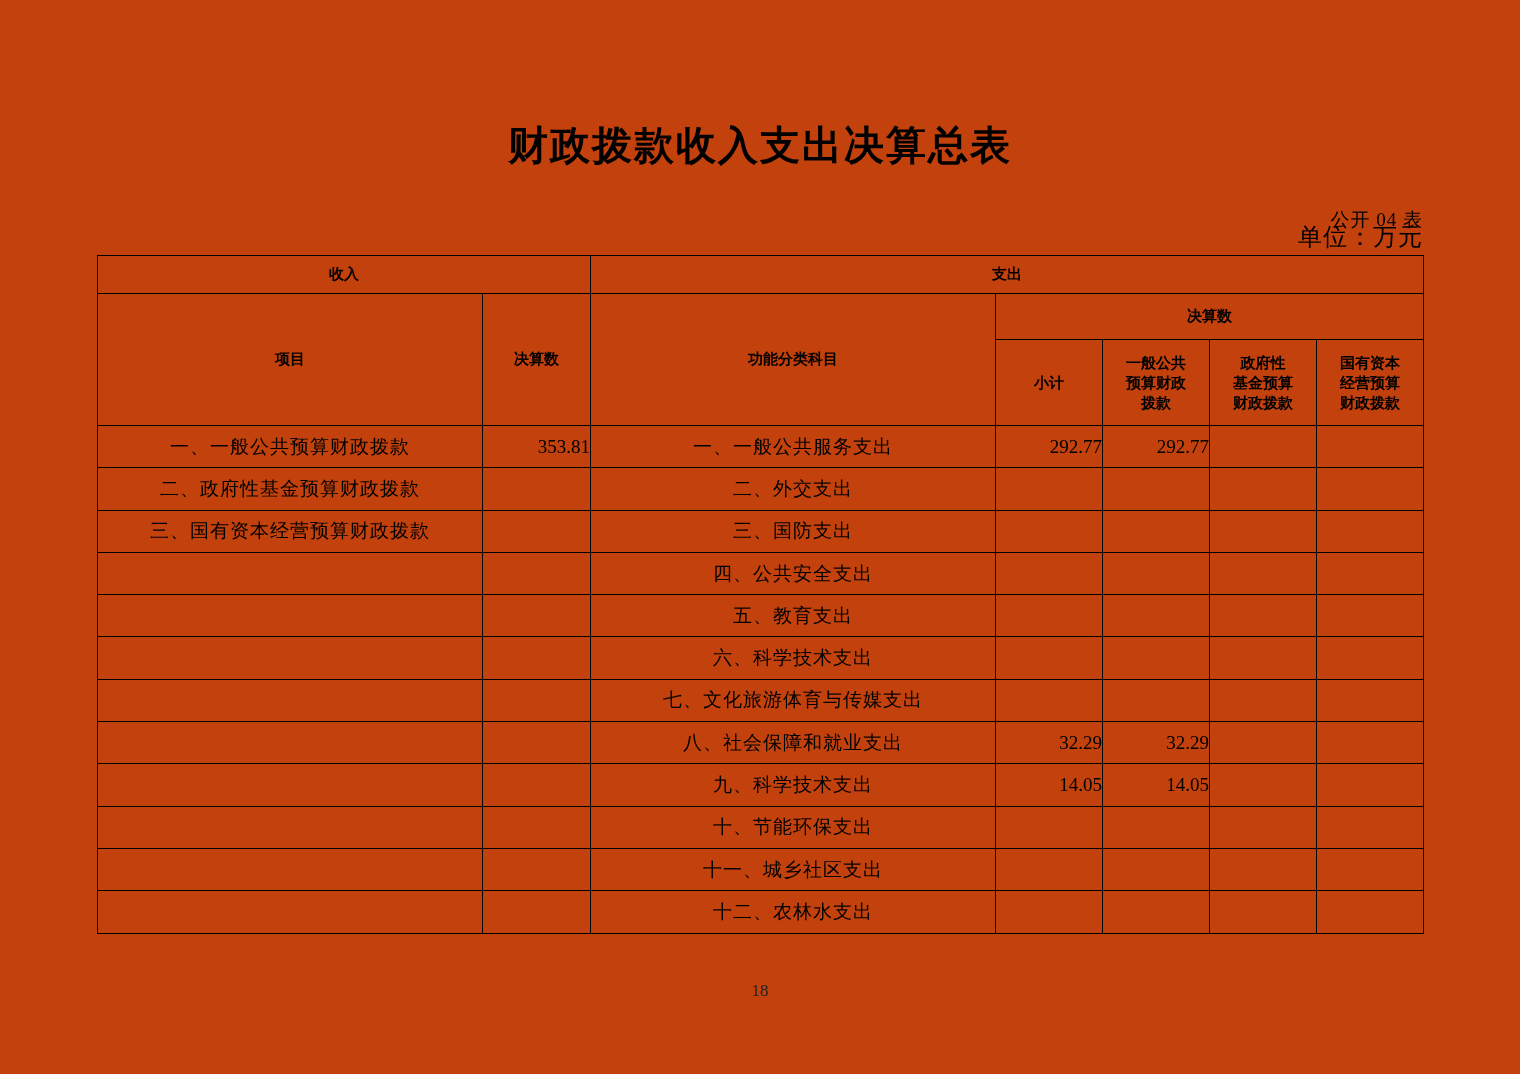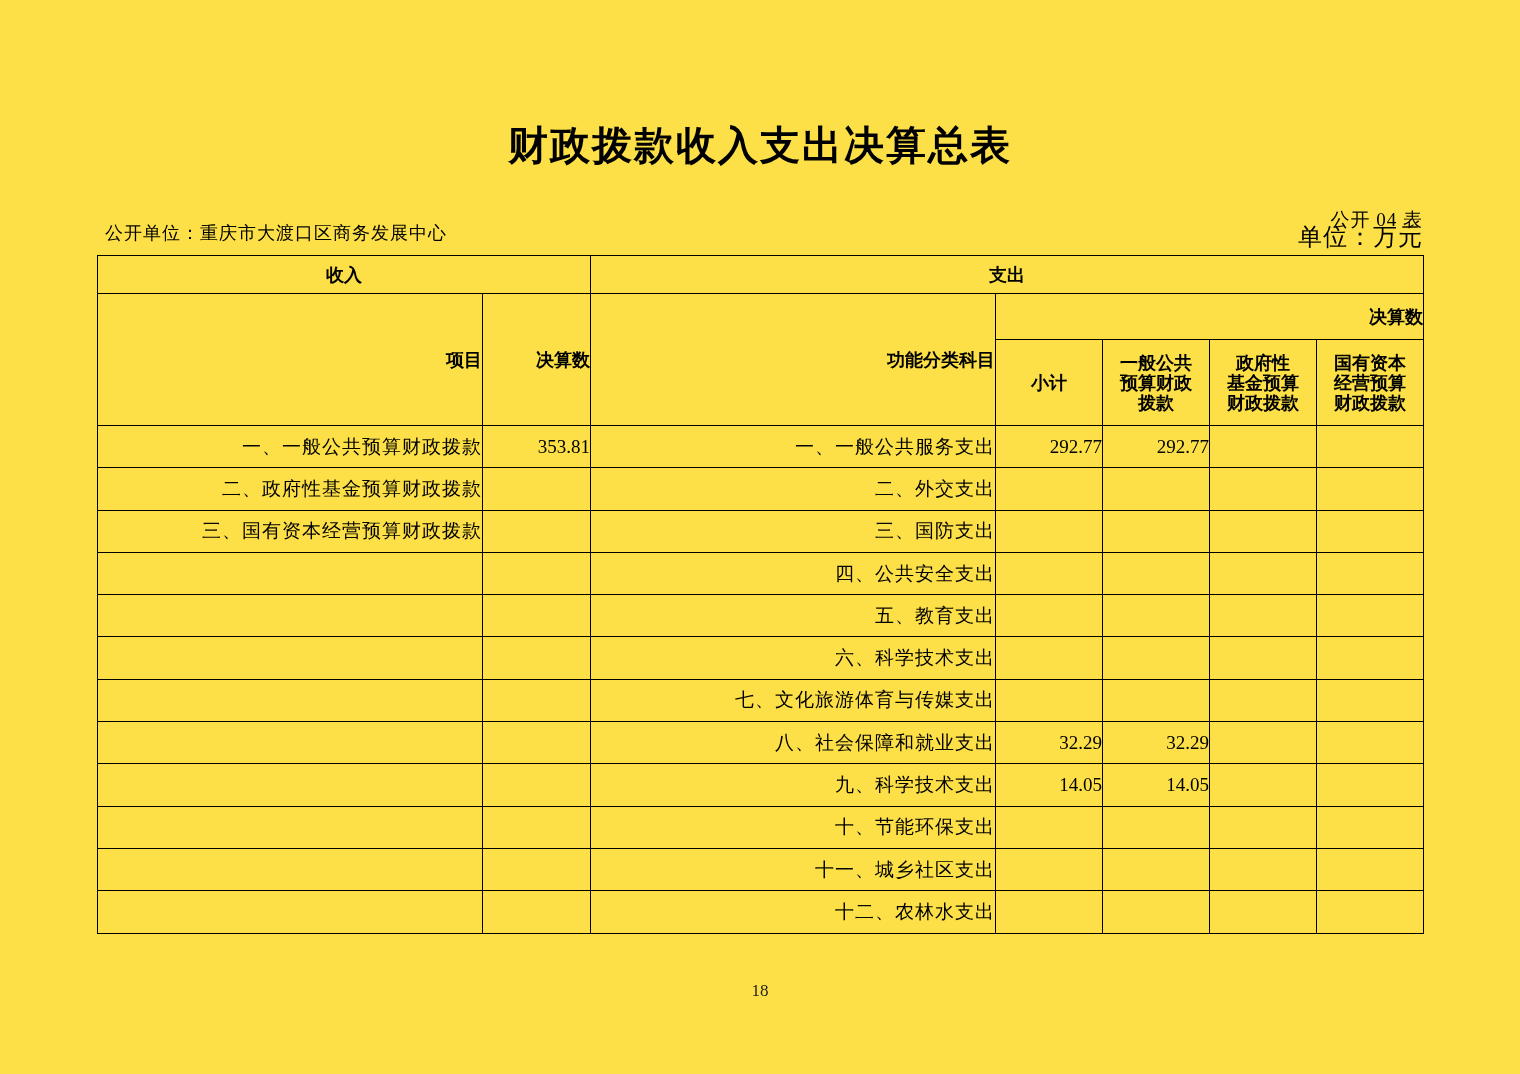--- a/index.html
+++ b/index.html
@@ -1,21 +1,21 @@
 <!DOCTYPE html>
 <html><head>
 <meta charset="utf-8">
 <style>
   * { box-sizing: border-box; }
   html, body { margin: 0; padding: 0; background: #ffffff; }
   .page {
     position: relative;
     width: 1520px;
     height: 1074px;
-    background: #fde047;
+    background: #c2410c;
     color: #000;
     font-family: "Liberation Serif", "DejaVu Serif", serif;
     overflow: hidden;
   }
   .doc-title {
     position: absolute;
     top: 118px;
     left: 0;
     width: 1520px;
     text-align: center;
@@ -54,36 +54,36 @@
     width: 1326px;
   }
   table.fin th, table.fin td {
     border: 1.5px solid #000;
     padding: 0;
     overflow: hidden;
   }
   table.fin th {
     font-family: "Liberation Sans", "DejaVu Sans", sans-serif;
     font-weight: bold;
-    font-size: 18px;
+    font-size: 15px;
     text-align: center;
     vertical-align: middle;
   }
   tr.h-a th { height: 38px; }
-  tr.h-b th { height: 46px; text-align: right; }
+  tr.h-b th { height: 46px; }
   tr.h-c th { height: 86px; line-height: 20px; }
   .pre { white-space: pre-line; }
   tr.data-row td {
     height: 42.3px;
     font-size: 19px;
     vertical-align: middle;
     font-family: "Liberation Serif", "DejaVu Serif", serif;
   }
   td.item {
-    text-align: right;
+    text-align: center;
     padding-left: 12px;
     letter-spacing: 1px;
   }
   td.num {
     text-align: right;
     padding-right: 11px;
   }
   .page-num {
     position: absolute;
     top: 953px;
@@ -96,21 +96,20 @@
   }
 </style>
 </head>
 <body>
 
 <div class="page">
 
   <div class="doc-title">财政拨款收入支出决算总表</div>
 
   <div class="meta-table-no">公开 04 表</div>
-  <div class="meta-left">公开单位：重庆市大渡口区商务发展中心</div>
   <div class="meta-unit">单位：万元</div>
 
   <table class="fin">
     <colgroup>
       <col style="width:385px">
       <col style="width:108px">
       <col style="width:405px">
       <col style="width:107px">
       <col style="width:107px">
       <col style="width:107px">

